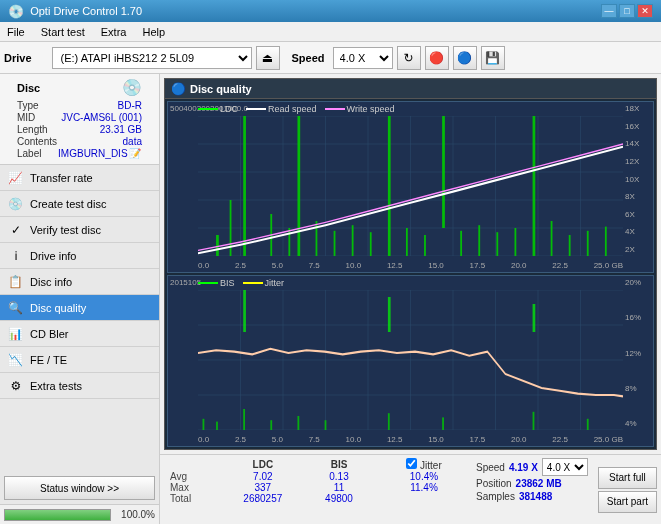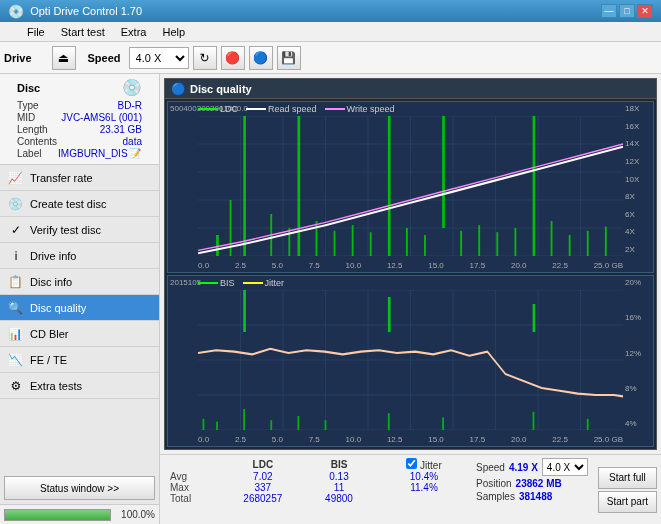--- a/index.html
+++ b/index.html
@@ -28,21 +28,21 @@
     .title-btn.close { background: #e05050; }
     .title-btn.maximize { background: #5aa8d8; }
     
     
     .menu-bar {
       background: #f0f0f0;
       border-bottom: 1px solid #ccc;
       height: 20px;
       display: flex;
       align-items: center;
-      padding: 0 21px;
+      padding: 0 1px;
       gap: 4px;
     }
     .menu-item {
       padding: 2px 6px;
       font-size: 11px;
       cursor: pointer;
     }
     
     
     .toolbar {
@@ -342,20 +342,23 @@
 
 <div class="menu-bar">
   <span class="menu-item">File</span>
   <span class="menu-item">Start test</span>
   <span class="menu-item">Extra</span>
   <span class="menu-item">Help</span>
 </div>
 
 <div class="toolbar">
   <span class="toolbar-label">Drive</span>
+  <select class="drive-select">
+    <option>(E:)  ATAPI iHBS212  2 5L09</option>
+  </select>
   <div class="toolbar-icon-btn">⏏</div>
   <span class="speed-label">Speed</span>
   <select class="speed-select">
     <option>4.0 X</option>
   </select>
   <div class="toolbar-icon-btn">↻</div>
   <div class="toolbar-icon-btn">🔴</div>
   <div class="toolbar-icon-btn">🔵</div>
   <div class="toolbar-icon-btn">💾</div>
 </div>

